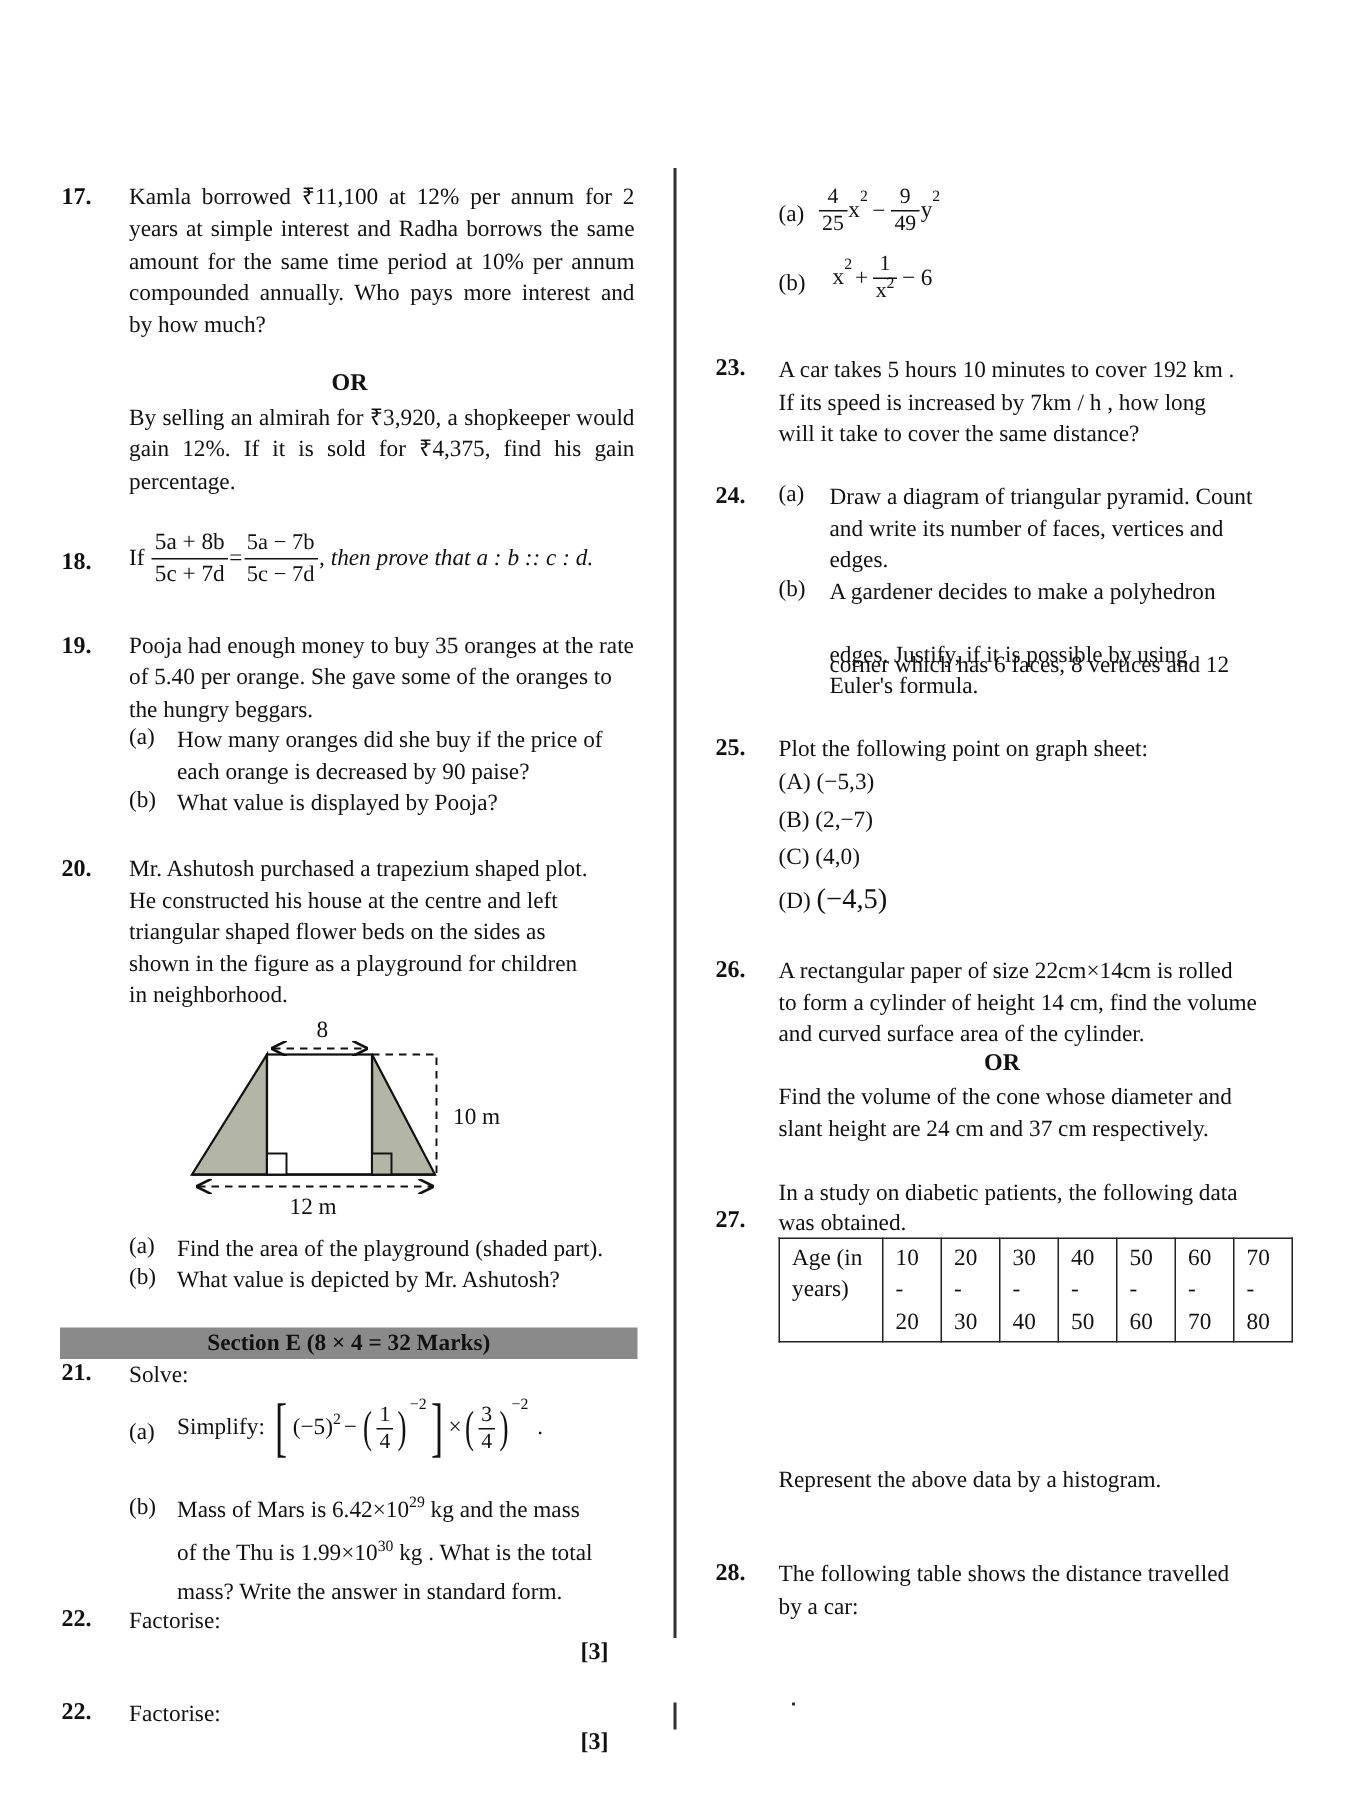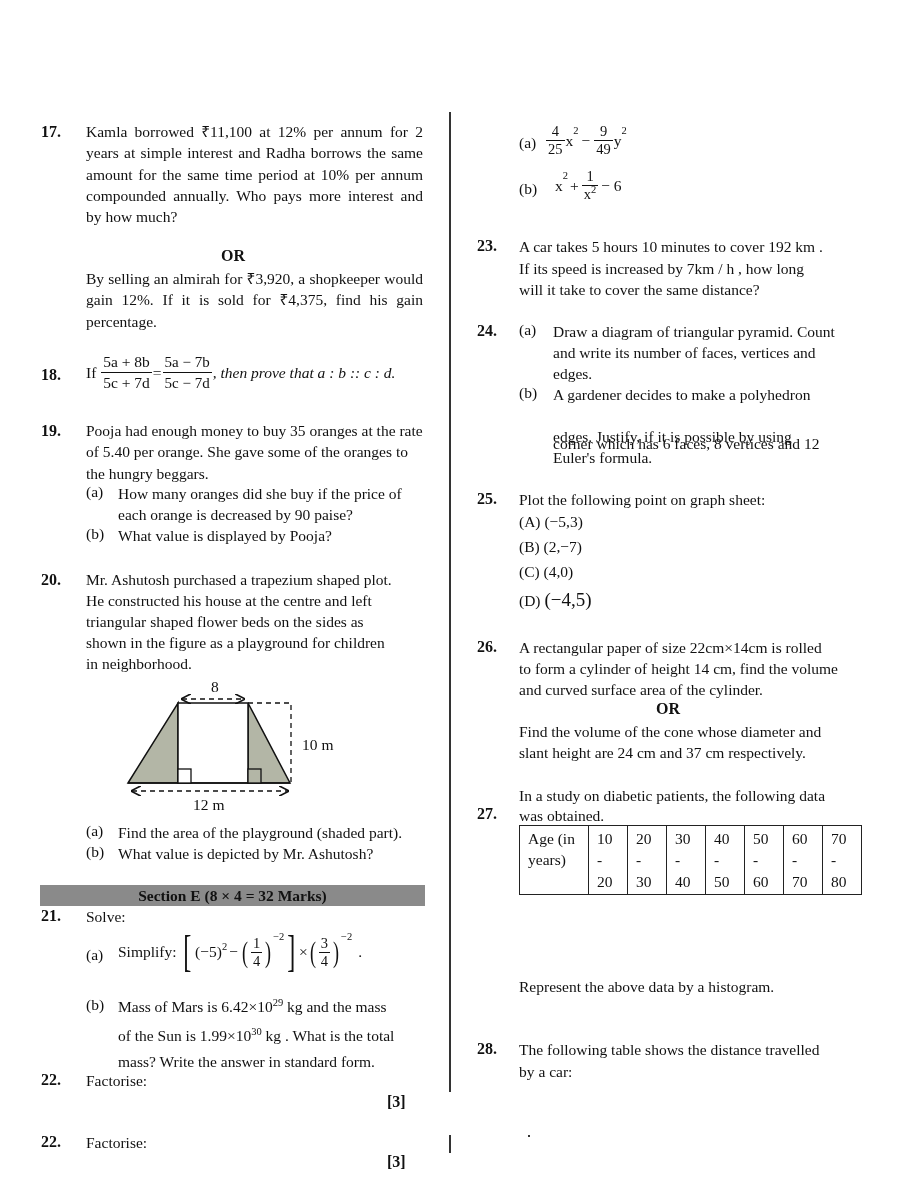--- a/index.html
+++ b/index.html
@@ -106,21 +106,21 @@
 <div class="line" style="left:118px;top:930px;line-height:normal;">
   <span style="vertical-align:middle;margin-top:46px;">Simplify:</span>
   <span class="bracket-big">[</span><span style="vertical-align:middle;">(−5)</span><sup style="vertical-align:6px;">2</sup><span style="vertical-align:middle;margin:0 2px;">−</span><span class="paren-big">(</span><span class="frac"><span class="num">1</span><span class="den">4</span></span><span class="paren-big">)</span><sup style="vertical-align:16px;">−2</sup><span class="bracket-big">]</span><span style="vertical-align:middle;">×</span><span class="paren-big">(</span><span class="frac"><span class="num">3</span><span class="den">4</span></span><span class="paren-big">)</span><sup style="vertical-align:16px;">−2</sup><span style="vertical-align:middle;margin-left:6px;">.</span>
 </div>
 
 <div class="sub-label" style="left:86px;top:996px;">(b)</div>
 <div class="line" style="left:118px;top:996px;">
   <span>Mass of Mars is 6.42×10</span><sup>29</sup><span> kg  and the mass</span>
 </div>
 <div class="line" style="left:118px;top:1025px;">
-  <span>of the Sun is 1.99×10</span><sup>30</sup><span> kg . What is the total</span>
+  <span>of the Thu is 1.99×10</span><sup>30</sup><span> kg . What is the total</span>
 </div>
 <div class="line" style="left:118px;top:1051px;">mass? Write the answer in standard form.</div>
 
 <div class="qnum" style="left:41px;top:1071px;">22.</div>
 <div class="line" style="left:86px;top:1070px;">Factorise:</div>
 <div class="marks" style="left:387px;top:1093px;">[3]</div>
 
 <div class="qnum" style="left:41px;top:1133px;">22.</div>
 <div class="line" style="left:86px;top:1132px;">Factorise:</div>
 <div class="marks" style="left:387px;top:1153px;">[3]</div>

